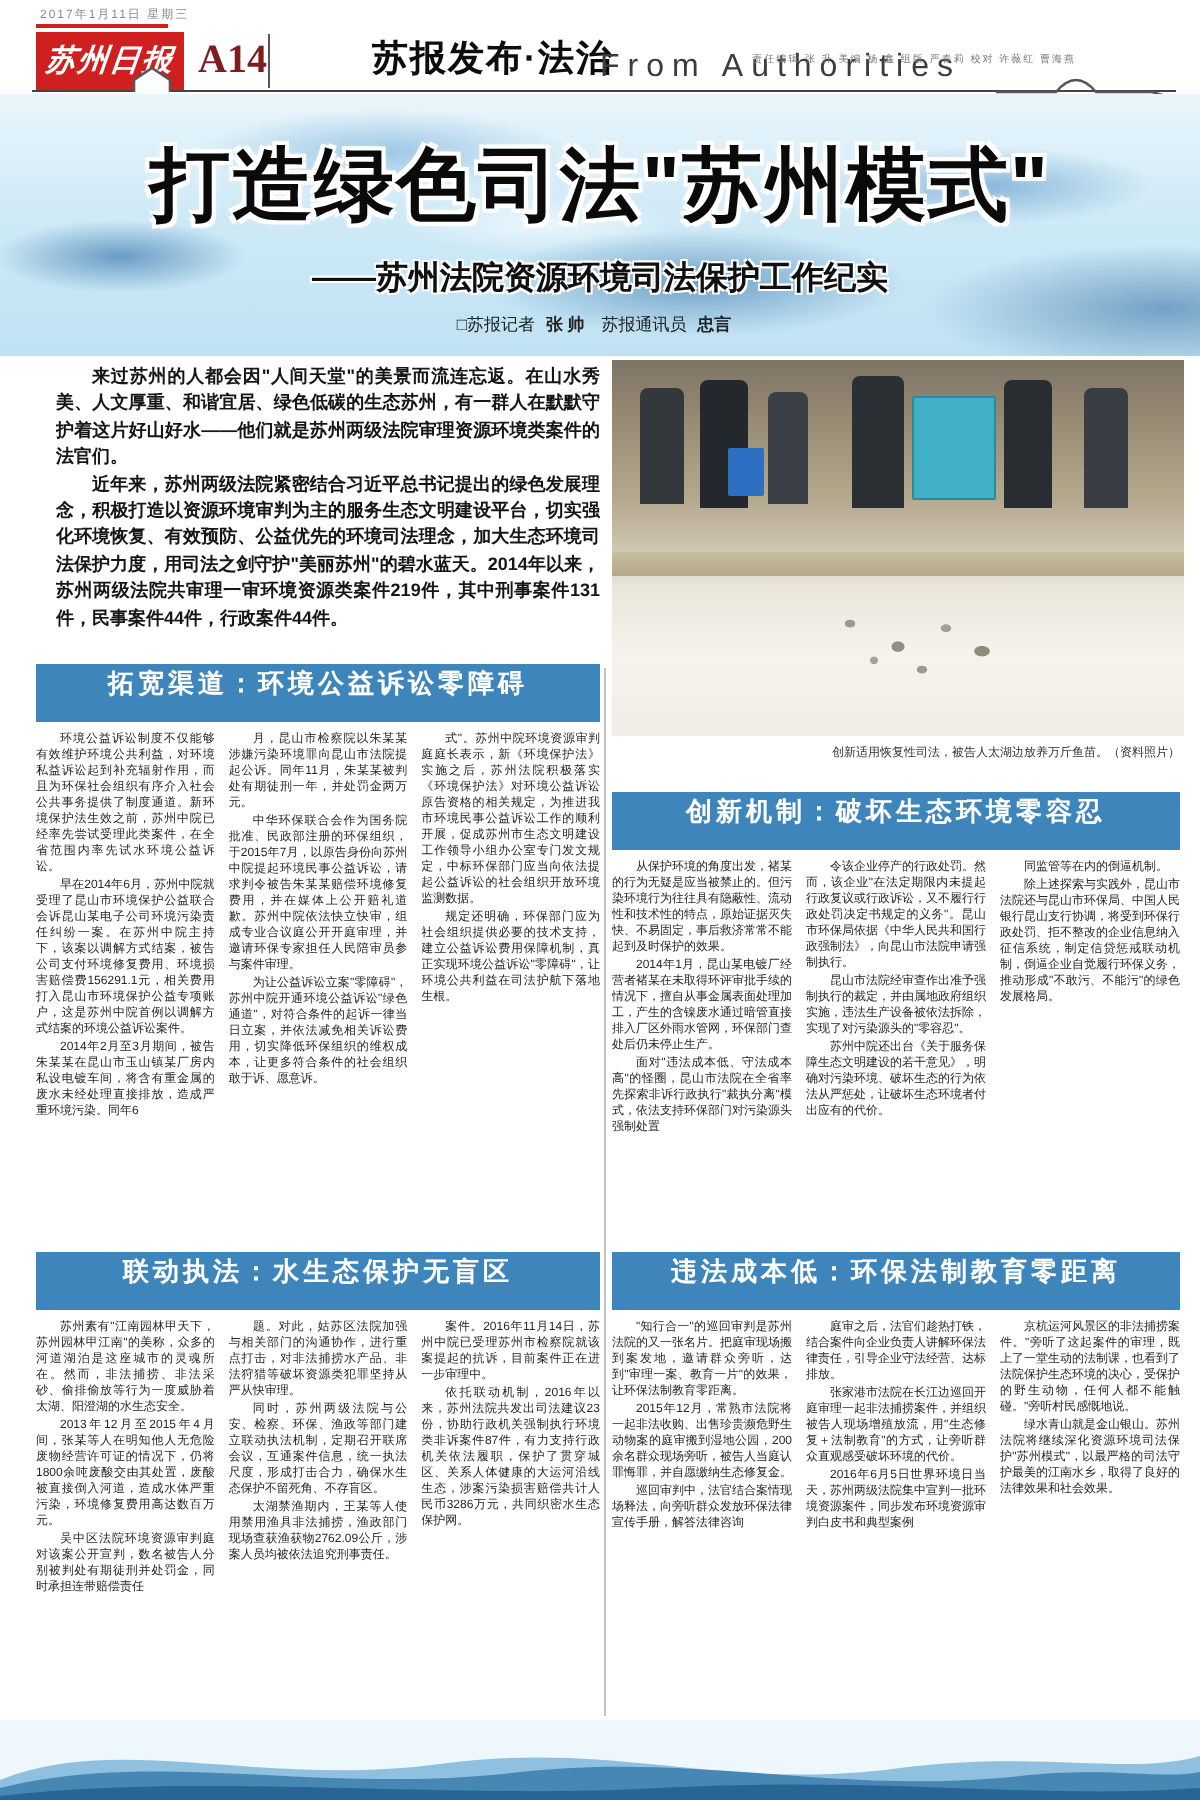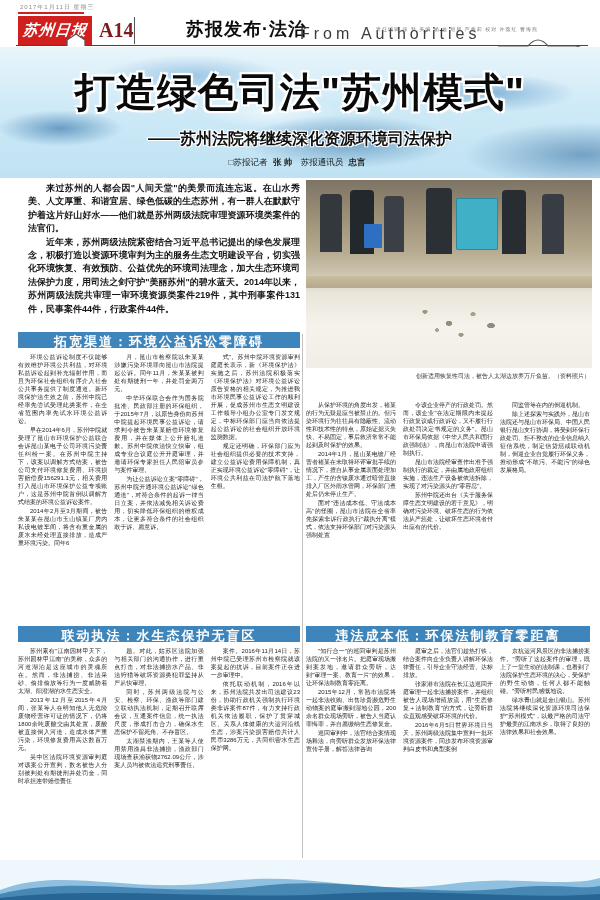--- a/index.html
+++ b/index.html
@@ -70,21 +70,21 @@
   }
   .ledge { position:absolute; left:0; top:96px; width:286px; height:12px; background:linear-gradient(180deg,#c9bd9f,#b4a98c); }
   .caption { position:absolute; left:306px; top:372px; width:284px; text-align:right; font-size:6px; color:#333; }
   
   .center-divider { position:absolute; left:302px; top:334px; width:1px; height:524px; background:#c2c2c2; }
   .section { position:absolute; }
   .sec1 { left:18px; top:332px; width:282px; }
   .sec2 { left:306px; top:396px; width:284px; }
   .sec3 { left:18px; top:626px; width:282px; }
   .sec4 { left:306px; top:626px; width:284px; }
-  .sec-bar { height:16px; background:#3e85bb; color:#fff; font-size:13px; font-weight:bold;
+  .sec-bar { height:29px; background:#3e85bb; color:#fff; font-size:13px; font-weight:bold;
     text-align:center; line-height:20px; letter-spacing:2px; }
   .cols { display:flex; gap:7px; margin-top:5px; overflow:hidden; }
   .sec1 .cols { height:260px; } .sec2 .cols { height:196px; }
   .sec3 .cols { height:206px; } .sec4 .cols { height:206px; }
   .col { flex:1; font-size:6px; line-height:8px; color:#262626; text-align:justify; overflow:hidden; }
   .col p { text-indent:2em; margin-bottom:1px; }
   
   .bottom-wave { position:absolute; left:0; bottom:0; width:600px; height:40px; }
 </style>
 </head>
@@ -106,21 +106,21 @@
   <div class="head-rule"></div>
   <svg class="house-glyph" width="34" height="14" viewBox="0 0 34 14">
     <path d="M1,13 L1,7 L10,1 L19,7 L19,13" fill="#ffffff" stroke="#555" stroke-width="1.3"></path>
   </svg>
   <svg class="arch-glyph" width="92" height="12" viewBox="0 0 92 12">
     <path d="M0,8 L30,8 Q40,-4 50,8 L78,8 L92,12" fill="none" stroke="#555" stroke-width="1.2"></path>
   </svg>
 
   <div class="hero">
     <h1>打造绿色司法"苏州模式"</h1>
-    <h2>——苏州法院将继续深化资源环境司法保护</h2>
+    <h2>——苏州法院资源环境司法保护工作纪实</h2>
     <div class="byline">
       <span>□苏报记者</span>
       <b>张 帅</b>
       <span>苏报通讯员</span>
       <b>忠言</b>
     </div>
   </div>
 
   <section class="intro">
       <p>来过苏州的人都会因"人间天堂"的美景而流连忘返。在山水秀美、人文厚重、和谐宜居、绿色低碳的生态苏州，有一群人在默默守护着这片好山好水——他们就是苏州两级法院审理资源环境类案件的法官们。</p>
@@ -157,20 +157,21 @@
           <p>为让公益诉讼立案"零障碍"，苏州中院开通环境公益诉讼"绿色通道"，对符合条件的起诉一律当日立案，并依法减免相关诉讼费用，切实降低环保组织的维权成本，让更多符合条件的社会组织敢于诉、愿意诉。</p>
         </div>
       <div class="col">
           <p>式"。苏州中院环境资源审判庭庭长表示，新《环境保护法》实施之后，苏州法院积极落实《环境保护法》对环境公益诉讼原告资格的相关规定，为推进我市环境民事公益诉讼工作的顺利开展，促成苏州市生态文明建设工作领导小组办公室专门发文规定，中标环保部门应当向依法提起公益诉讼的社会组织开放环境监测数据。</p>
           <p>规定还明确，环保部门应为社会组织提供必要的技术支持，建立公益诉讼费用保障机制，真正实现环境公益诉讼"零障碍"，让环境公共利益在司法护航下落地生根。</p>
         </div>
     </div>
   </section>
 
   <section class="section sec2">
+    <div class="sec-bar">创新机制：破坏生态环境零容忍</div>
     <div class="cols">
       <div class="col">
           <p>从保护环境的角度出发，褚某的行为无疑是应当被禁止的。但污染环境行为往往具有隐蔽性、流动性和技术性的特点，原始证据灭失快、不易固定，事后救济常常不能起到及时保护的效果。</p>
           <p>2014年1月，昆山某电镀厂经营者褚某在未取得环评审批手续的情况下，擅自从事金属表面处理加工，产生的含镍废水通过暗管直接排入厂区外雨水管网，环保部门查处后仍未停止生产。</p>
           <p>面对"违法成本低、守法成本高"的怪圈，昆山市法院在全省率先探索非诉行政执行"裁执分离"模式，依法支持环保部门对污染源头强制处置</p>
         </div>
       <div class="col">
           <p>令该企业停产的行政处罚。然而，该企业"在法定期限内未提起行政复议或行政诉讼，又不履行行政处罚决定书规定的义务"。昆山市环保局依据《中华人民共和国行政强制法》，向昆山市法院申请强制执行。</p>
           <p>昆山市法院经审查作出准予强制执行的裁定，并由属地政府组织实施，违法生产设备被依法拆除，实现了对污染源头的"零容忍"。</p>
           <p>苏州中院还出台《关于服务保障生态文明建设的若干意见》，明确对污染环境、破坏生态的行为依法从严惩处，让破坏生态环境者付出应有的代价。</p>

